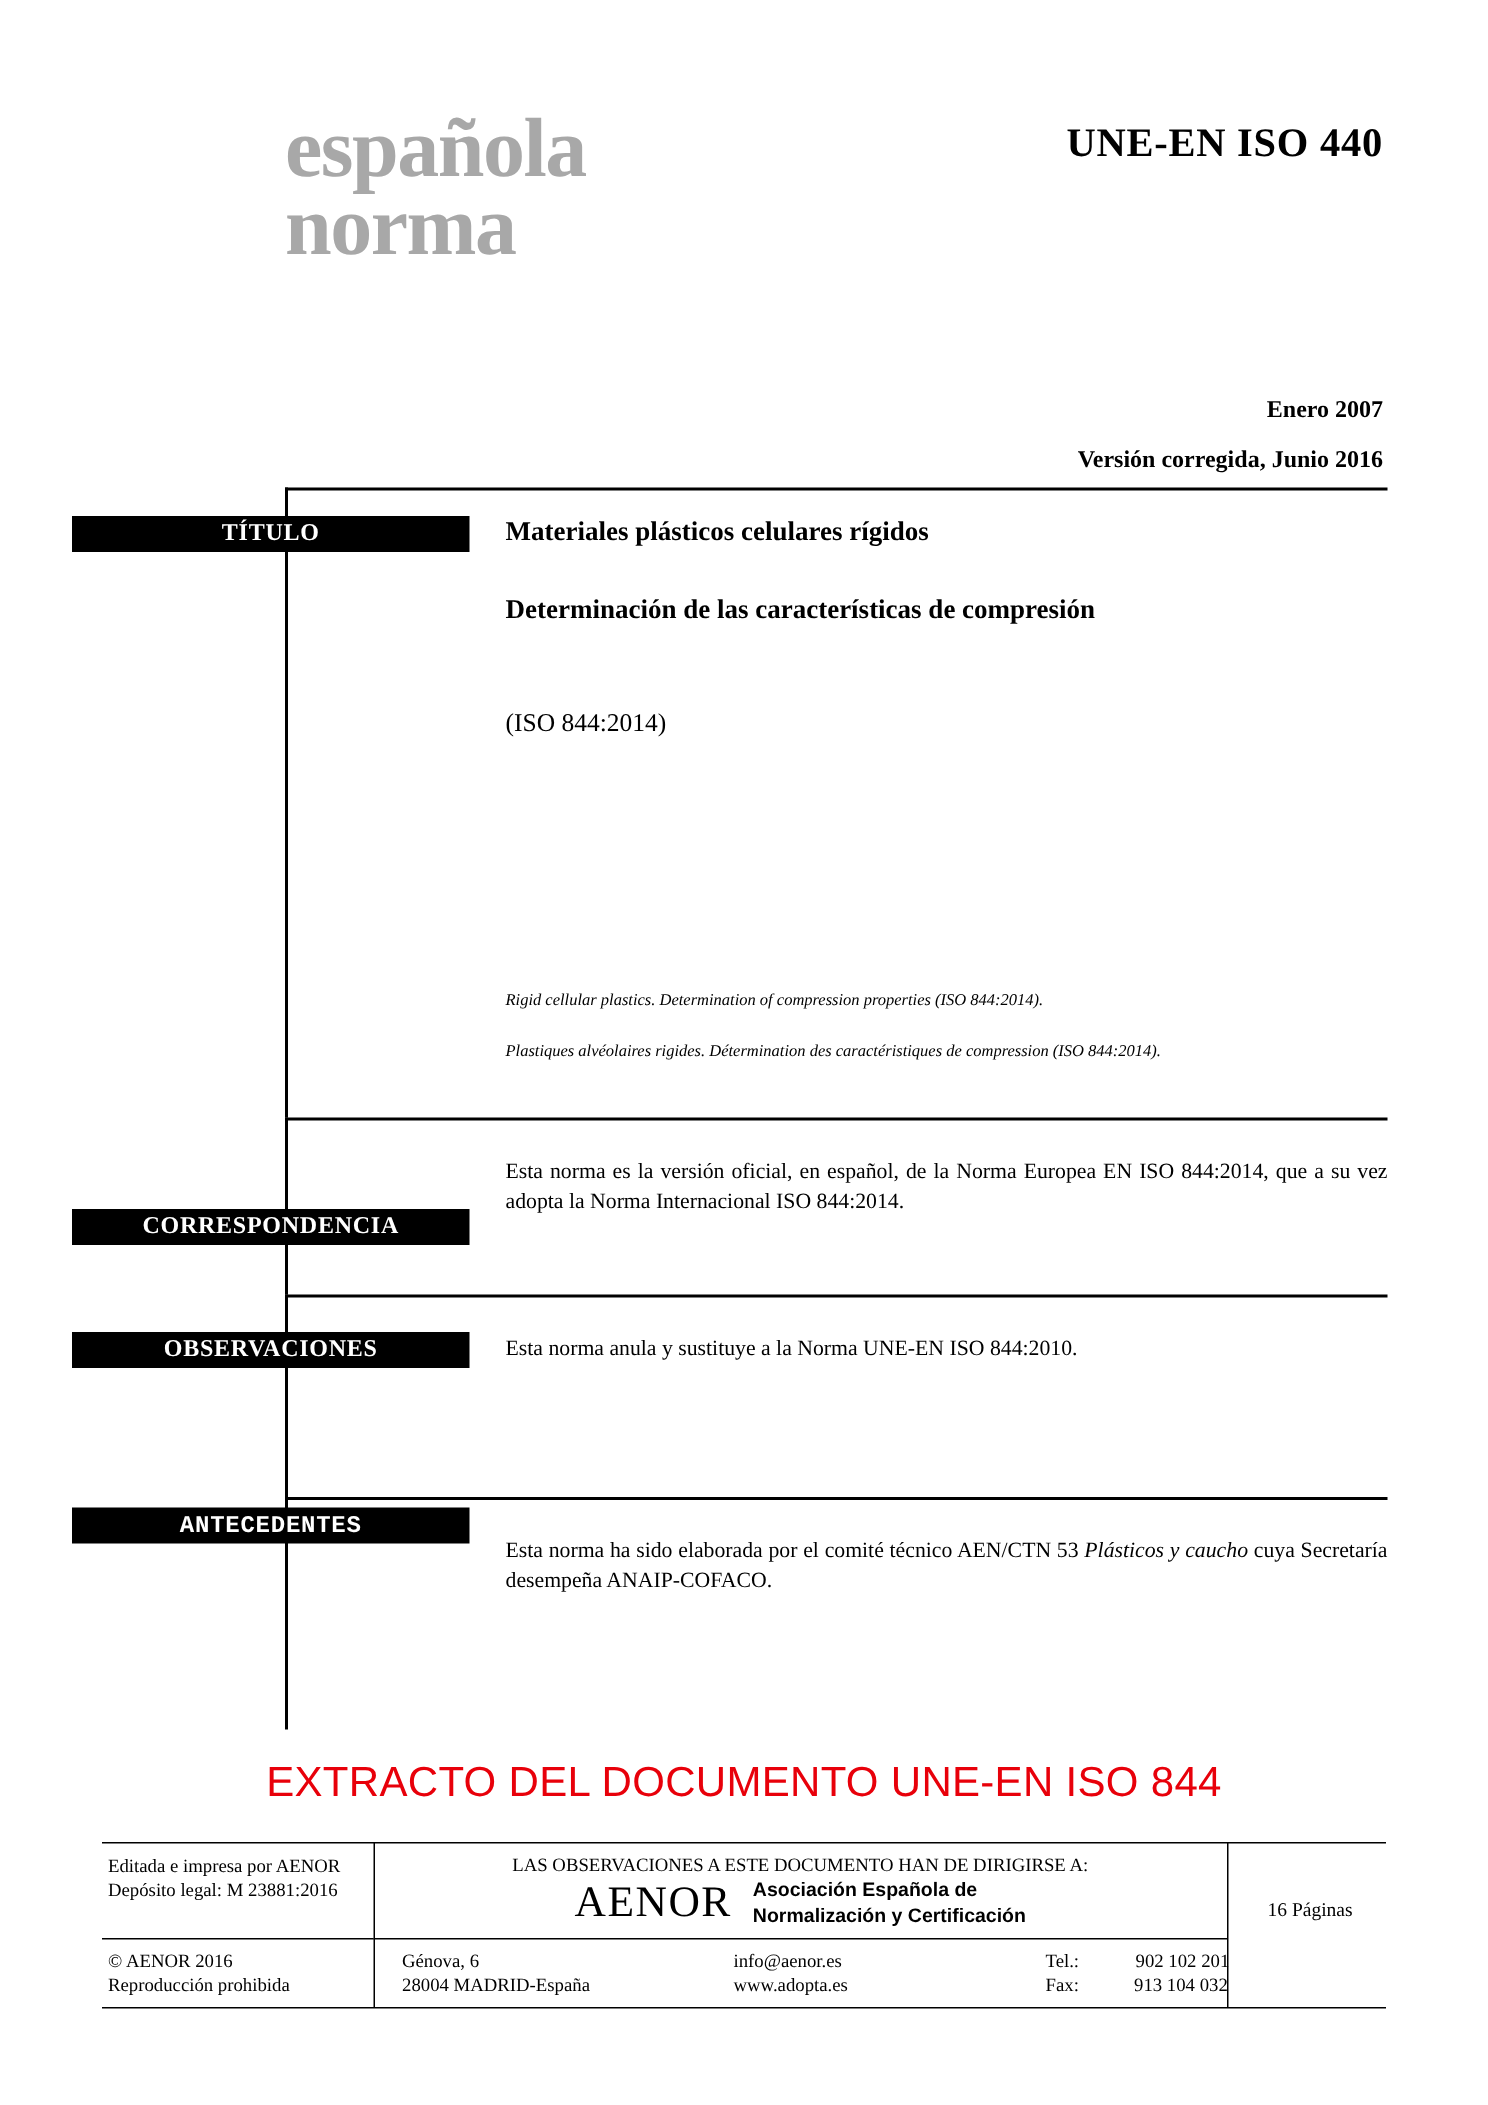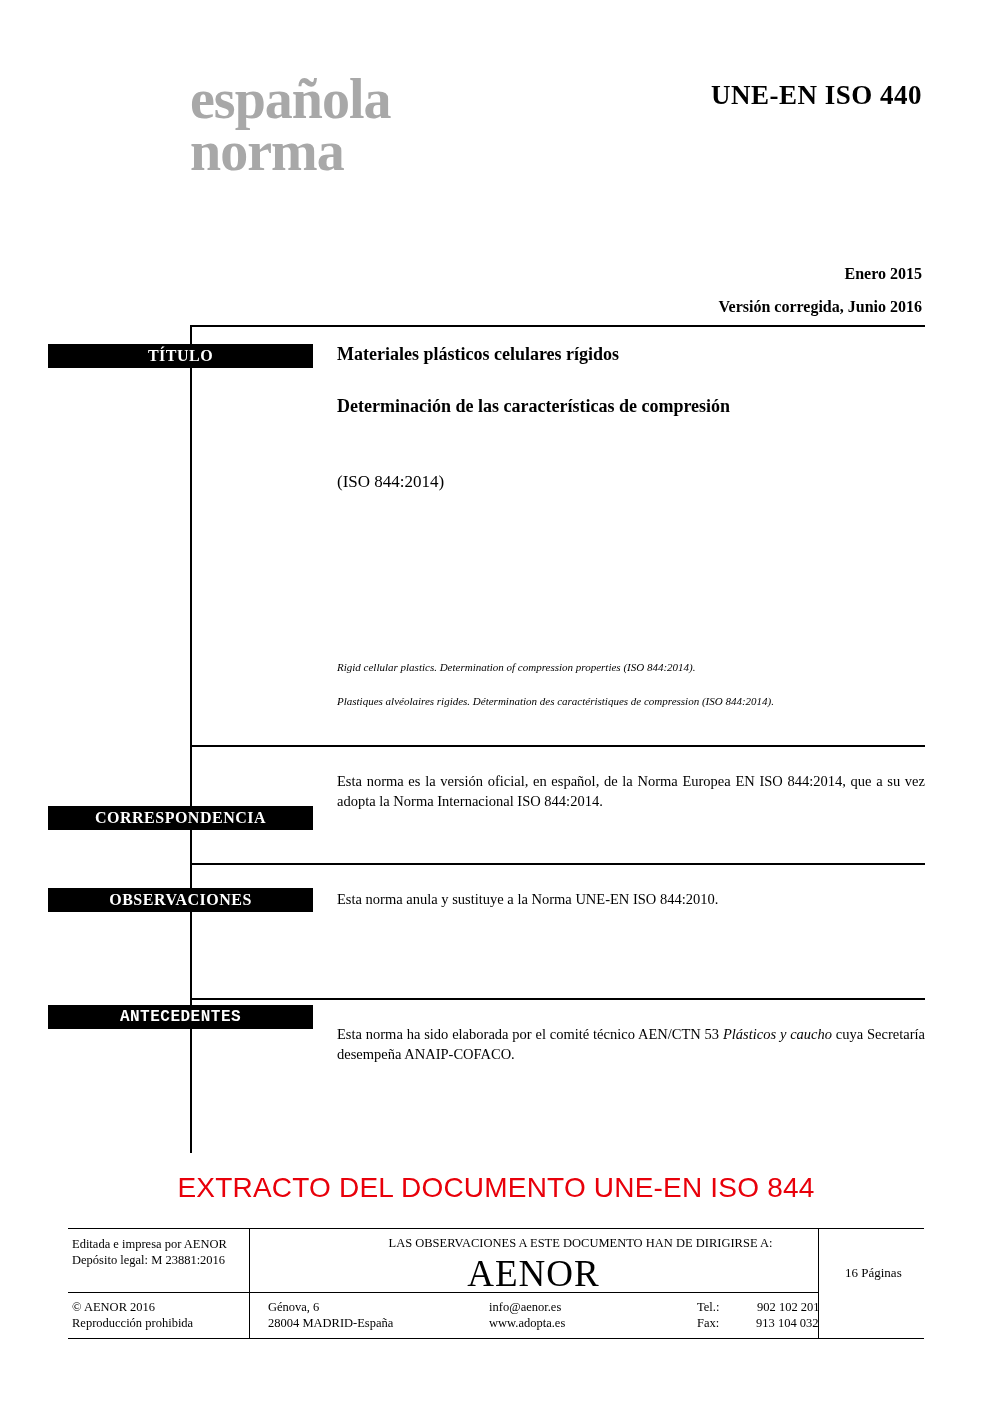--- a/index.html
+++ b/index.html
@@ -146,21 +146,21 @@
     line-height: 1.3;
   }
   .f-center {
     position: absolute;
     text-align: center;
     font-family: "Liberation Serif", serif;
     font-size: 12.5px;
   }
   .aenor-word {
     font-family: "Liberation Serif", serif;
-    font-size: 37px;
+    font-size: 29px;
     letter-spacing: 1px;
   }
   .aenor-tag {
     font-family: "Liberation Sans", sans-serif;
     font-weight: bold;
     font-size: 13px;
     line-height: 1.25;
     text-align: left;
   }
   .pages {
@@ -172,21 +172,21 @@
 </head>
 <body>
 
 <div class="logo-block">
   <div class="logo-line second">española</div>
   <div class="logo-line">norma</div>
 </div>
 
 <div class="std-code">UNE-EN ISO 440</div>
 
-<div class="date-line d1">Enero 2015</div>
+<div class="date-line d1">Enero 2007</div>
 <div class="date-line d2">Versión corregida, Junio 2016</div>
 
 <div class="vline" style="top:325px; height:420px;"></div>
 <div class="vline" style="top:745px; height:118px;"></div>
 <div class="vline" style="top:863px; height:135px;"></div>
 <div class="vline" style="top:998px; height:155px;"></div>
 
 <div class="hline" style="left:190px; top:325px; width:735px;"></div>
 <div class="hline" style="left:190px; top:745px; width:735px;"></div>
 <div class="hline" style="left:190px; top:863px; width:735px;"></div>
@@ -236,24 +236,28 @@
 <div class="f-text" style="left:72px; top:1236px; width:175px;">
   <div>Editada e impresa por AENOR</div>
   <div>Depósito legal: M 23881:2016</div>
 </div>
 
 <div class="f-text" style="left:72px; top:1299px; width:175px;">
   <div>© AENOR 2016</div>
   <div>Reproducción prohibida</div>
 </div>
 
-<div class="f-center" style="left:249px; top:1236px; width:569px;padding-left:47px;">LAS OBSERVACIONES A ESTE DOCUMENTO HAN DE DIRIGIRSE A:</div>
+<div class="f-center" style="left:249px; top:1236px; width:569px;">LAS OBSERVACIONES A ESTE DOCUMENTO HAN DE DIRIGIRSE A:</div>
 
 <div style="position:absolute; left:249px; top:1252px; width:569px; display:flex; align-items:center; justify-content:center; gap:14px;">
   <span class="aenor-word">AENOR</span>
+  <span class="aenor-tag">
+    <span style="display:block;">Asociación Española de</span>
+    <span style="display:block;">Normalización y Certificación</span>
+  </span>
 </div>
 
 <div class="f-text" style="left:268px; top:1299px;">
   <div>Génova, 6</div>
   <div>28004 MADRID-España</div>
 </div>
 
 <div class="f-text" style="left:489px; top:1299px;">
   <div>info@aenor.es</div>
   <div>www.adopta.es</div>

